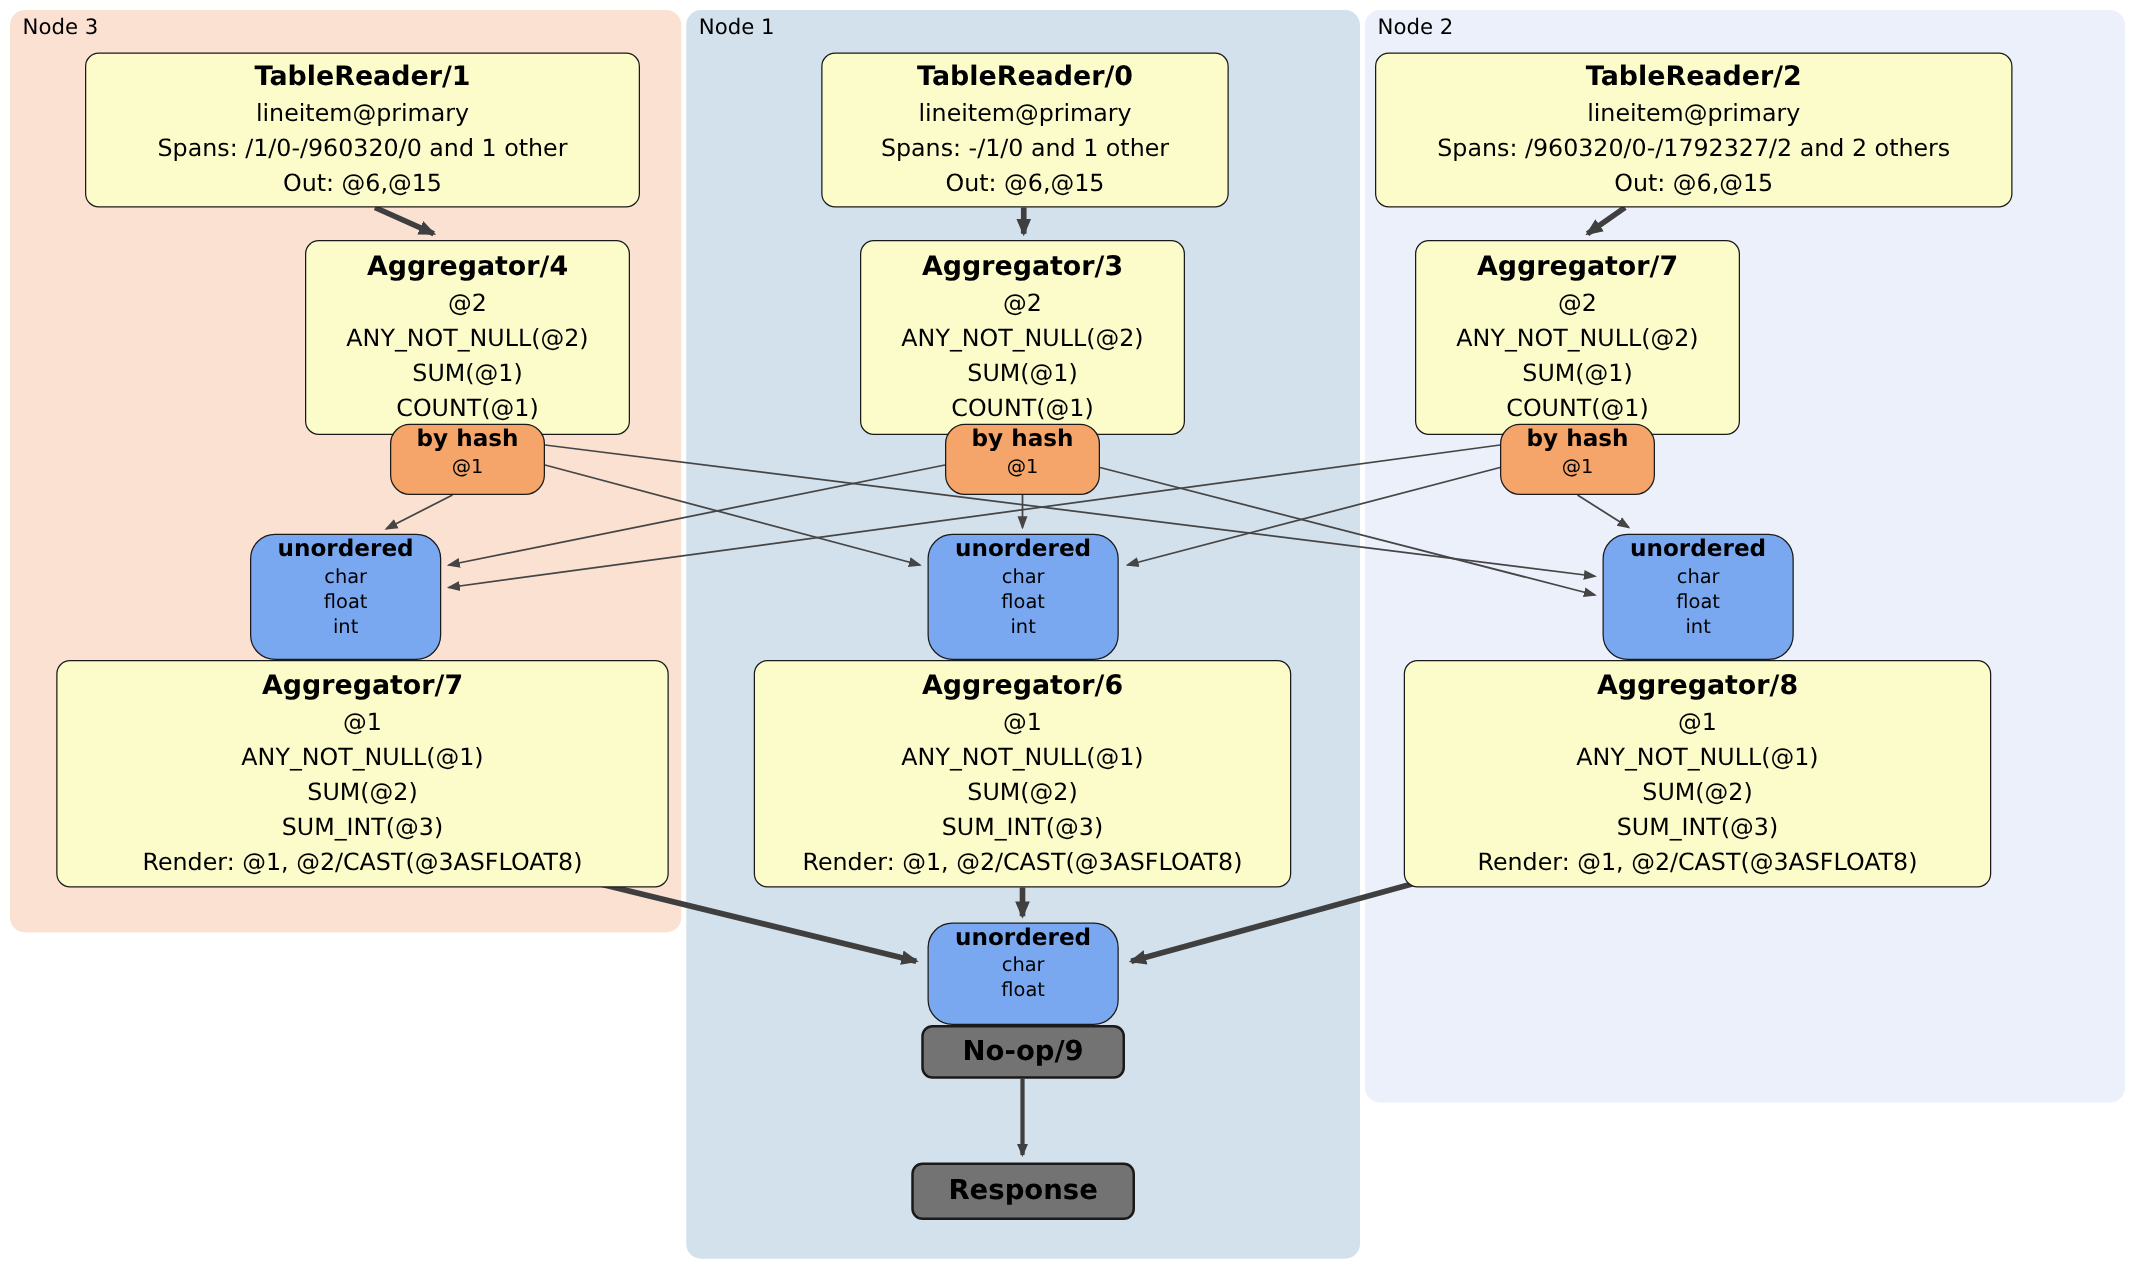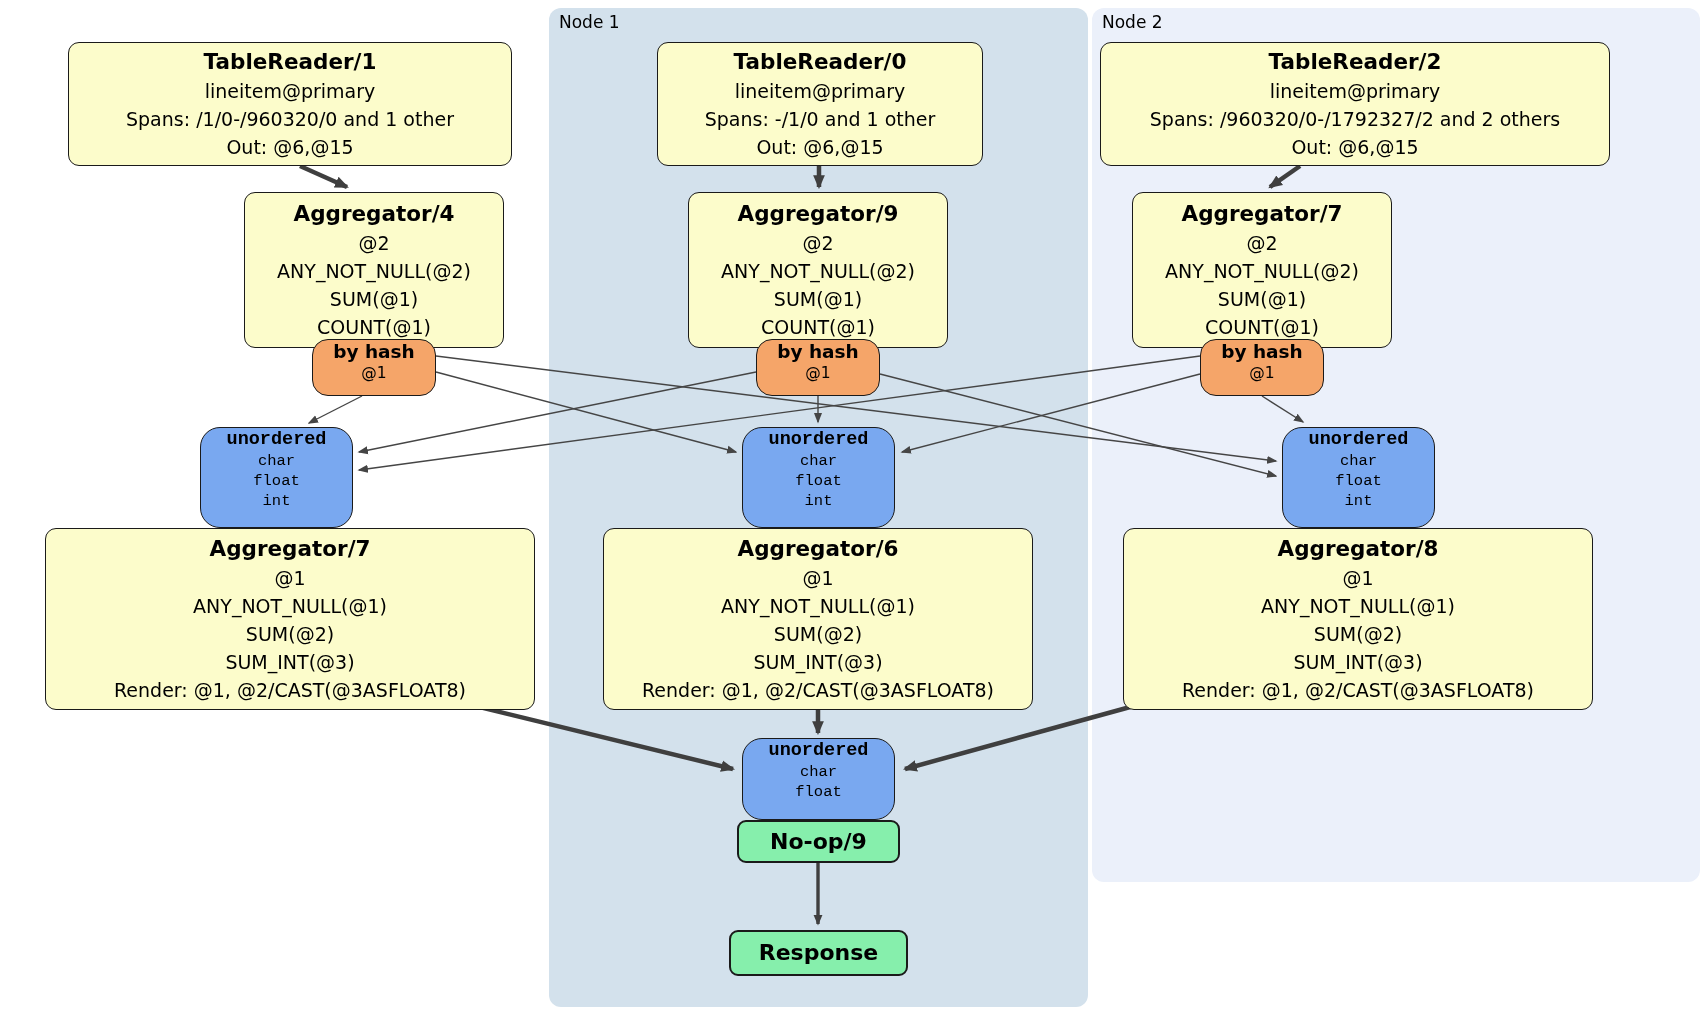--- a/index.html
+++ b/index.html
@@ -16,34 +16,37 @@
     text-align:right;box-sizing:border-box;
   }
   .ptitle{font-weight:bold;font-size:21.5px;line-height:30px;white-space:nowrap;}
   .pline{font-size:19px;line-height:28px;white-space:nowrap;}
   .router{
     position:absolute;border:1.8px solid #1a1a1a;border-radius:16px;
     display:flex;flex-direction:column;justify-content:flex-start;align-items:center;
     text-align:center;box-sizing:border-box;
   }
   .router.hash{background:#f5a569;}
-  .router.sync{background:#79a8f0;border-radius:20px;font-family:Liberation Mono, monospace;}
+  .router.sync{background:#79a8f0;border-radius:20px;}
   .rtitle{font-weight:bold;font-size:18.5px;line-height:23px;white-space:nowrap;}
   .rline{font-size:15.5px;line-height:20px;white-space:nowrap;}
   .small-box{
-    position:absolute;background:#86efac;border:2px solid #1a1a1a;border-radius:9px;
+    position:absolute;background:#737373;border:2px solid #1a1a1a;border-radius:9px;
     display:flex;justify-content:center;align-items:center;box-sizing:border-box;
   }
   .small-box .ptitle{font-size:22px;}
 </style>
 </head>
 <body>
 
 <div class="stage">
 
+  <div class="region" style="left:8px;top:8px;width:537px;height:738px;background:#fbe1d2;">
+    <div class="region-label">Node 3</div>
+  </div>
   <div class="region" style="left:549px;top:8px;width:539px;height:999px;background:#d3e1ec;">
     <div class="region-label">Node 1</div>
   </div>
   <div class="region" style="left:1092px;top:8px;width:608px;height:874px;background:#ebf0fa;">
     <div class="region-label">Node 2</div>
   </div>
 
   <svg class="edges" width="1706" height="1016" viewBox="0 0 1706 1016">
     <defs>
       <marker id="mThick" viewBox="0 0 10 10" refX="8.5" refY="5" markerWidth="3.1" markerHeight="3.1" orient="auto">
@@ -100,21 +103,21 @@
 
   <div class="pbox" style="left:244px;top:192px;width:260px;height:156px">
     <div class="ptitle">Aggregator/4</div>
     <div class="pline">@2</div>
     <div class="pline">ANY_NOT_NULL(@2)</div>
     <div class="pline">SUM(@1)</div>
     <div class="pline">COUNT(@1)</div>
   </div>
 
   <div class="pbox" style="left:688px;top:192px;width:260px;height:156px">
-    <div class="ptitle">Aggregator/9</div>
+    <div class="ptitle">Aggregator/3</div>
     <div class="pline">@2</div>
     <div class="pline">ANY_NOT_NULL(@2)</div>
     <div class="pline">SUM(@1)</div>
     <div class="pline">COUNT(@1)</div>
   </div>
 
   <div class="pbox" style="left:1132px;top:192px;width:260px;height:156px">
     <div class="ptitle">Aggregator/7</div>
     <div class="pline">@2</div>
     <div class="pline">ANY_NOT_NULL(@2)</div>

